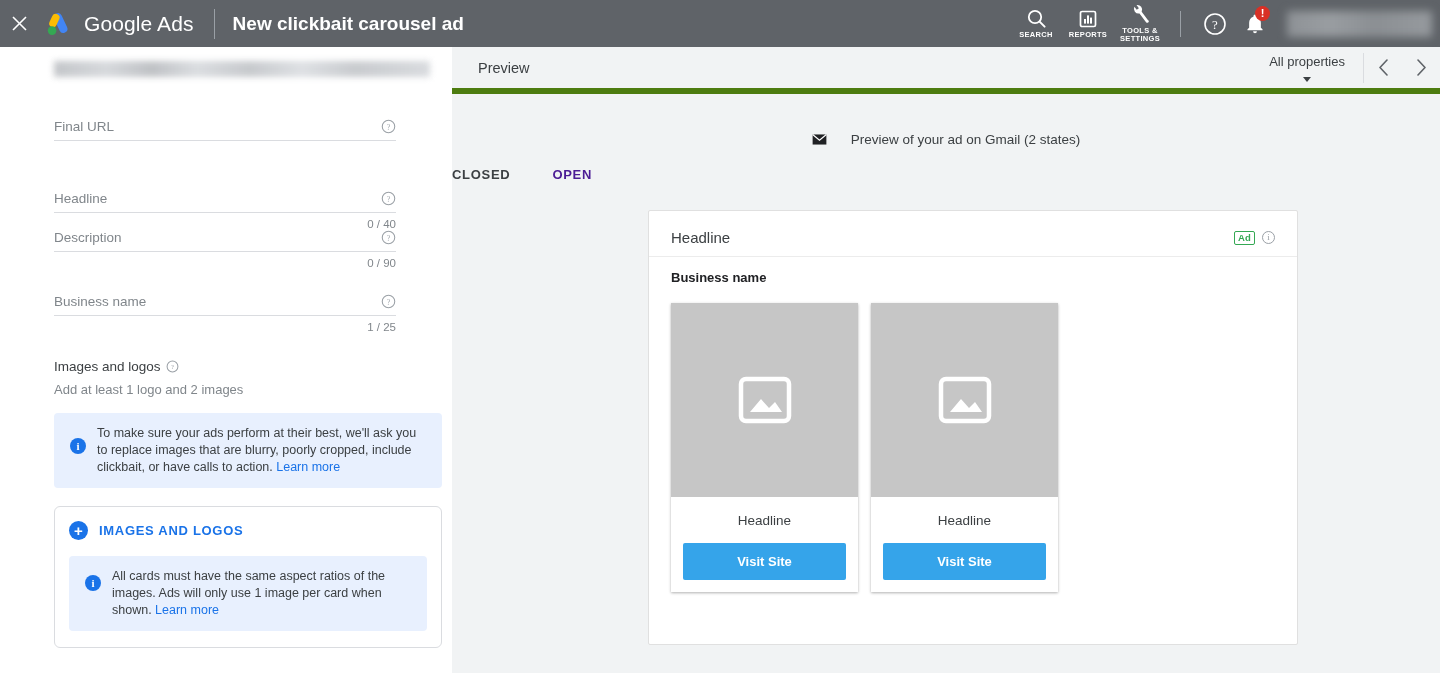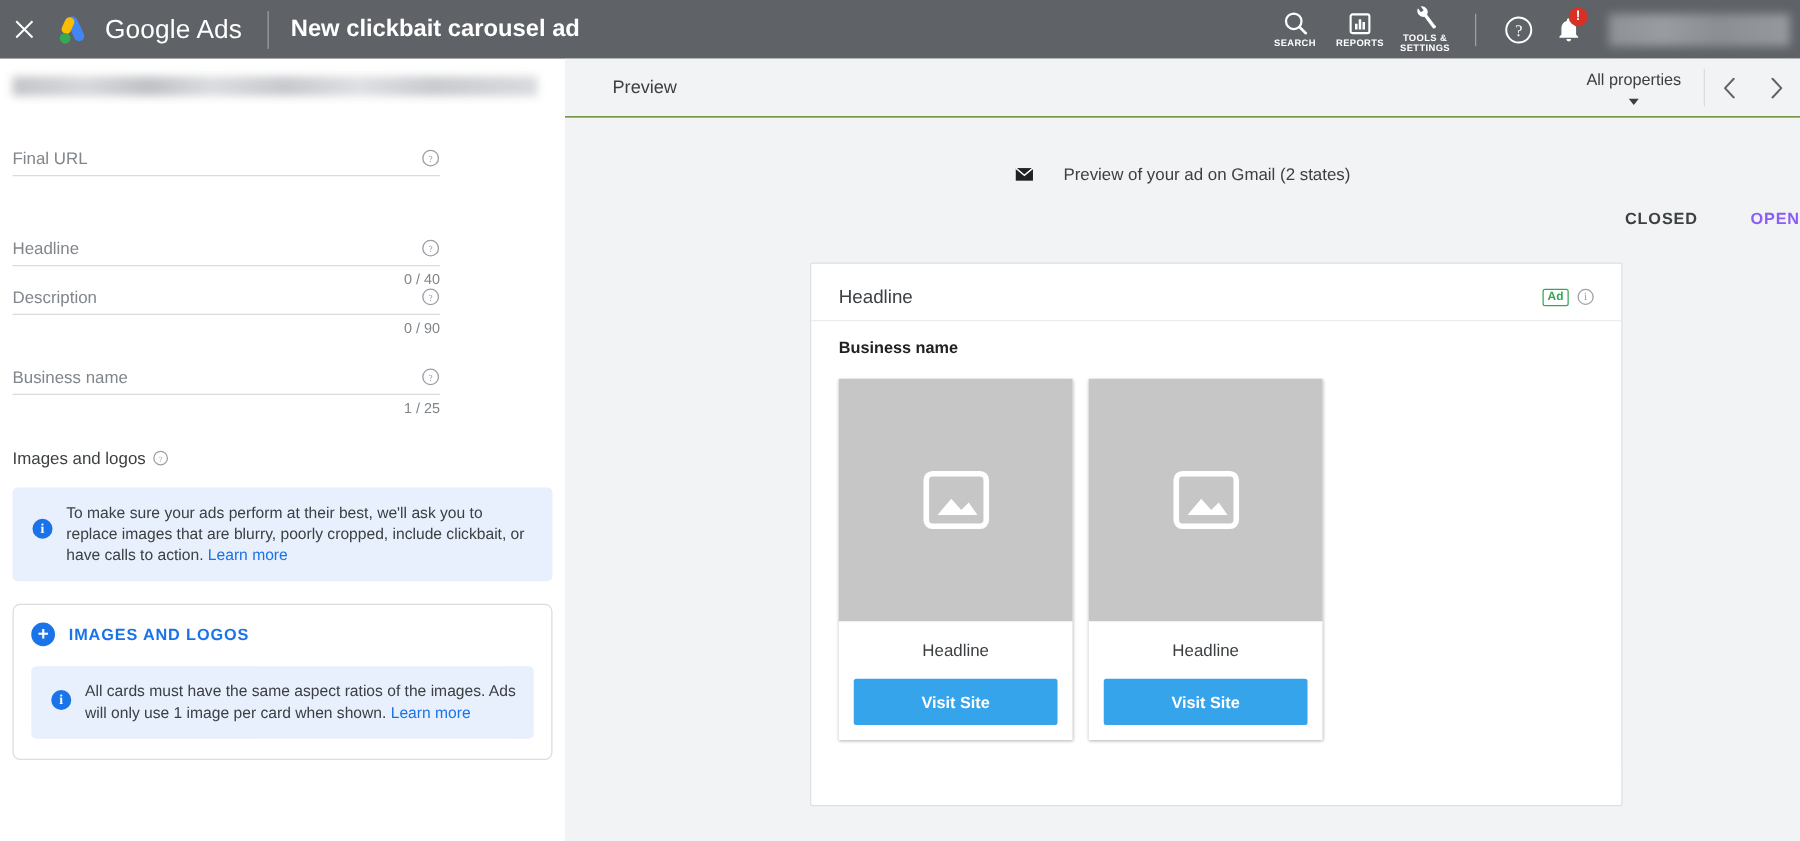--- a/index.html
+++ b/index.html
@@ -68,21 +68,21 @@
     width: 145px; height: 26px; margin-left: 12px; margin-right: 8px;
     border-radius: 2px;
     background: linear-gradient(90deg,#8e9296 0%,#999da1 30%,#8b8f93 60%,#969a9e 100%);
     filter: blur(4px);
   }
 
   
   .left-panel {
     position: absolute; left: 0; top: 47px;
     width: 452px; height: 626px;
-    background: #ffffff; overflow: hidden;
+    background: #ffffff; overflow: hidden; padding-left: 44px;
   }
   .blurred-line {
     margin: 14px 22px 0 10px; height: 16px;
     background: linear-gradient(90deg,#b9bcc0 0%,#cfd2d6 14%,#b4b7bb 26%,#d4d7db 38%,
                 #bdc0c4 52%,#d8dbdf 66%,#bfc2c6 80%,#d2d5d9 100%);
     filter: blur(3.2px); opacity: .85;
   }
   .field {
     position: relative; margin: 0 100px 0 10px; width: 342px;
   }
@@ -136,22 +136,22 @@
     letter-spacing: .7px; text-transform: uppercase;
   }
 
   
   .right-panel {
     position: absolute; left: 452px; top: 47px;
     width: 988px; height: 626px; background: #f1f3f4;
   }
   .preview-bar {
     height: 47px; background: #f1f3f4;
-    display: flex; align-items: center; padding: 0 0 0 38px;
-    border-bottom: 1px solid #4d7c0f;
+    display: flex; align-items: center; padding: 0 0 0 26px;
+    border-bottom: 6px solid #4d7c0f;
   }
   .preview-title { color: #3c4043; font-size: 14.5px; }
   .pv-right { margin-left: auto; display: flex; align-items: center; height: 47px; }
   .dd {
     display: flex; align-items: center; gap: 8px; cursor: pointer;
     color: #3c4043; font-size: 13px; padding-right: 18px; flex-direction: column;
   }
   .caret {
     width: 0; height: 0; border-left: 4.5px solid transparent;
     border-right: 4.5px solid transparent; border-top: 5.5px solid #3c4043;
@@ -160,28 +160,28 @@
   .chev {
     width: 38px; height: 47px; display: flex; align-items: center;
     justify-content: center; cursor: pointer; color: #5f6368; font-size: 19px;
   }
 
   .gmail-note {
     margin-top: 38px; text-align: center; color: #3c4043; font-size: 13.5px;
     display: flex; align-items: center; justify-content: center; gap: 24px;
   }
   .states {
-    margin-top: 20px; display: flex; justify-content: flex-end; gap: 42px; padding-left: 16px;
+    margin-top: 20px; display: flex; justify-content: flex-start; gap: 42px;
   }
   .state {
     font-size: 13px; font-weight: bold; letter-spacing: .7px;
     cursor: pointer; text-transform: uppercase;
   }
   .state.closed { color: #3c4043; }
-  .state.open { color: #8b5cf6; }
+  .state.open { color: #4c1d95; }
 
   .ad-card {
     position: absolute; left: 196px; top: 163px;
     width: 650px; height: 435px;
     background: #ffffff; border: 1px solid #e0e0e0;
     border-radius: 2px;
   }
   .ad-head {
     display: flex; align-items: center; justify-content: space-between;
     padding: 18px 22px 10px 22px; border-bottom: 1px solid #ececec;
@@ -342,20 +342,21 @@
 
     <div class="sect-title" style="margin-top:26px;">
       <span>Images and logos</span>
       <span class="help-icon">
         <svg width="13" height="13" viewBox="0 0 24 24">
             <circle cx="12" cy="12" r="10" fill="none" stroke="#9aa0a6" stroke-width="1.9"></circle>
             <text x="12" y="17" font-size="12" fill="#9aa0a6" text-anchor="middle" font-family="Liberation Serif, serif">?</text>
           </svg>
       </span>
     </div>
+    <div class="sect-sub">Add at least 1 logo and 2 images</div>
 
     <div class="info-box">
       <div class="info-ic">i</div>
       <div class="info-text"><span>To make sure your ads perform at their best, we'll ask you to replace images that are blurry, poorly cropped, include clickbait, or have calls to action. </span><span class="lnk">Learn more</span></div>
     </div>
 
     <div class="asset-card">
       <div class="add-btn">
         <span class="plus-ic">+</span>
         <span class="add-label">Images and logos</span>

